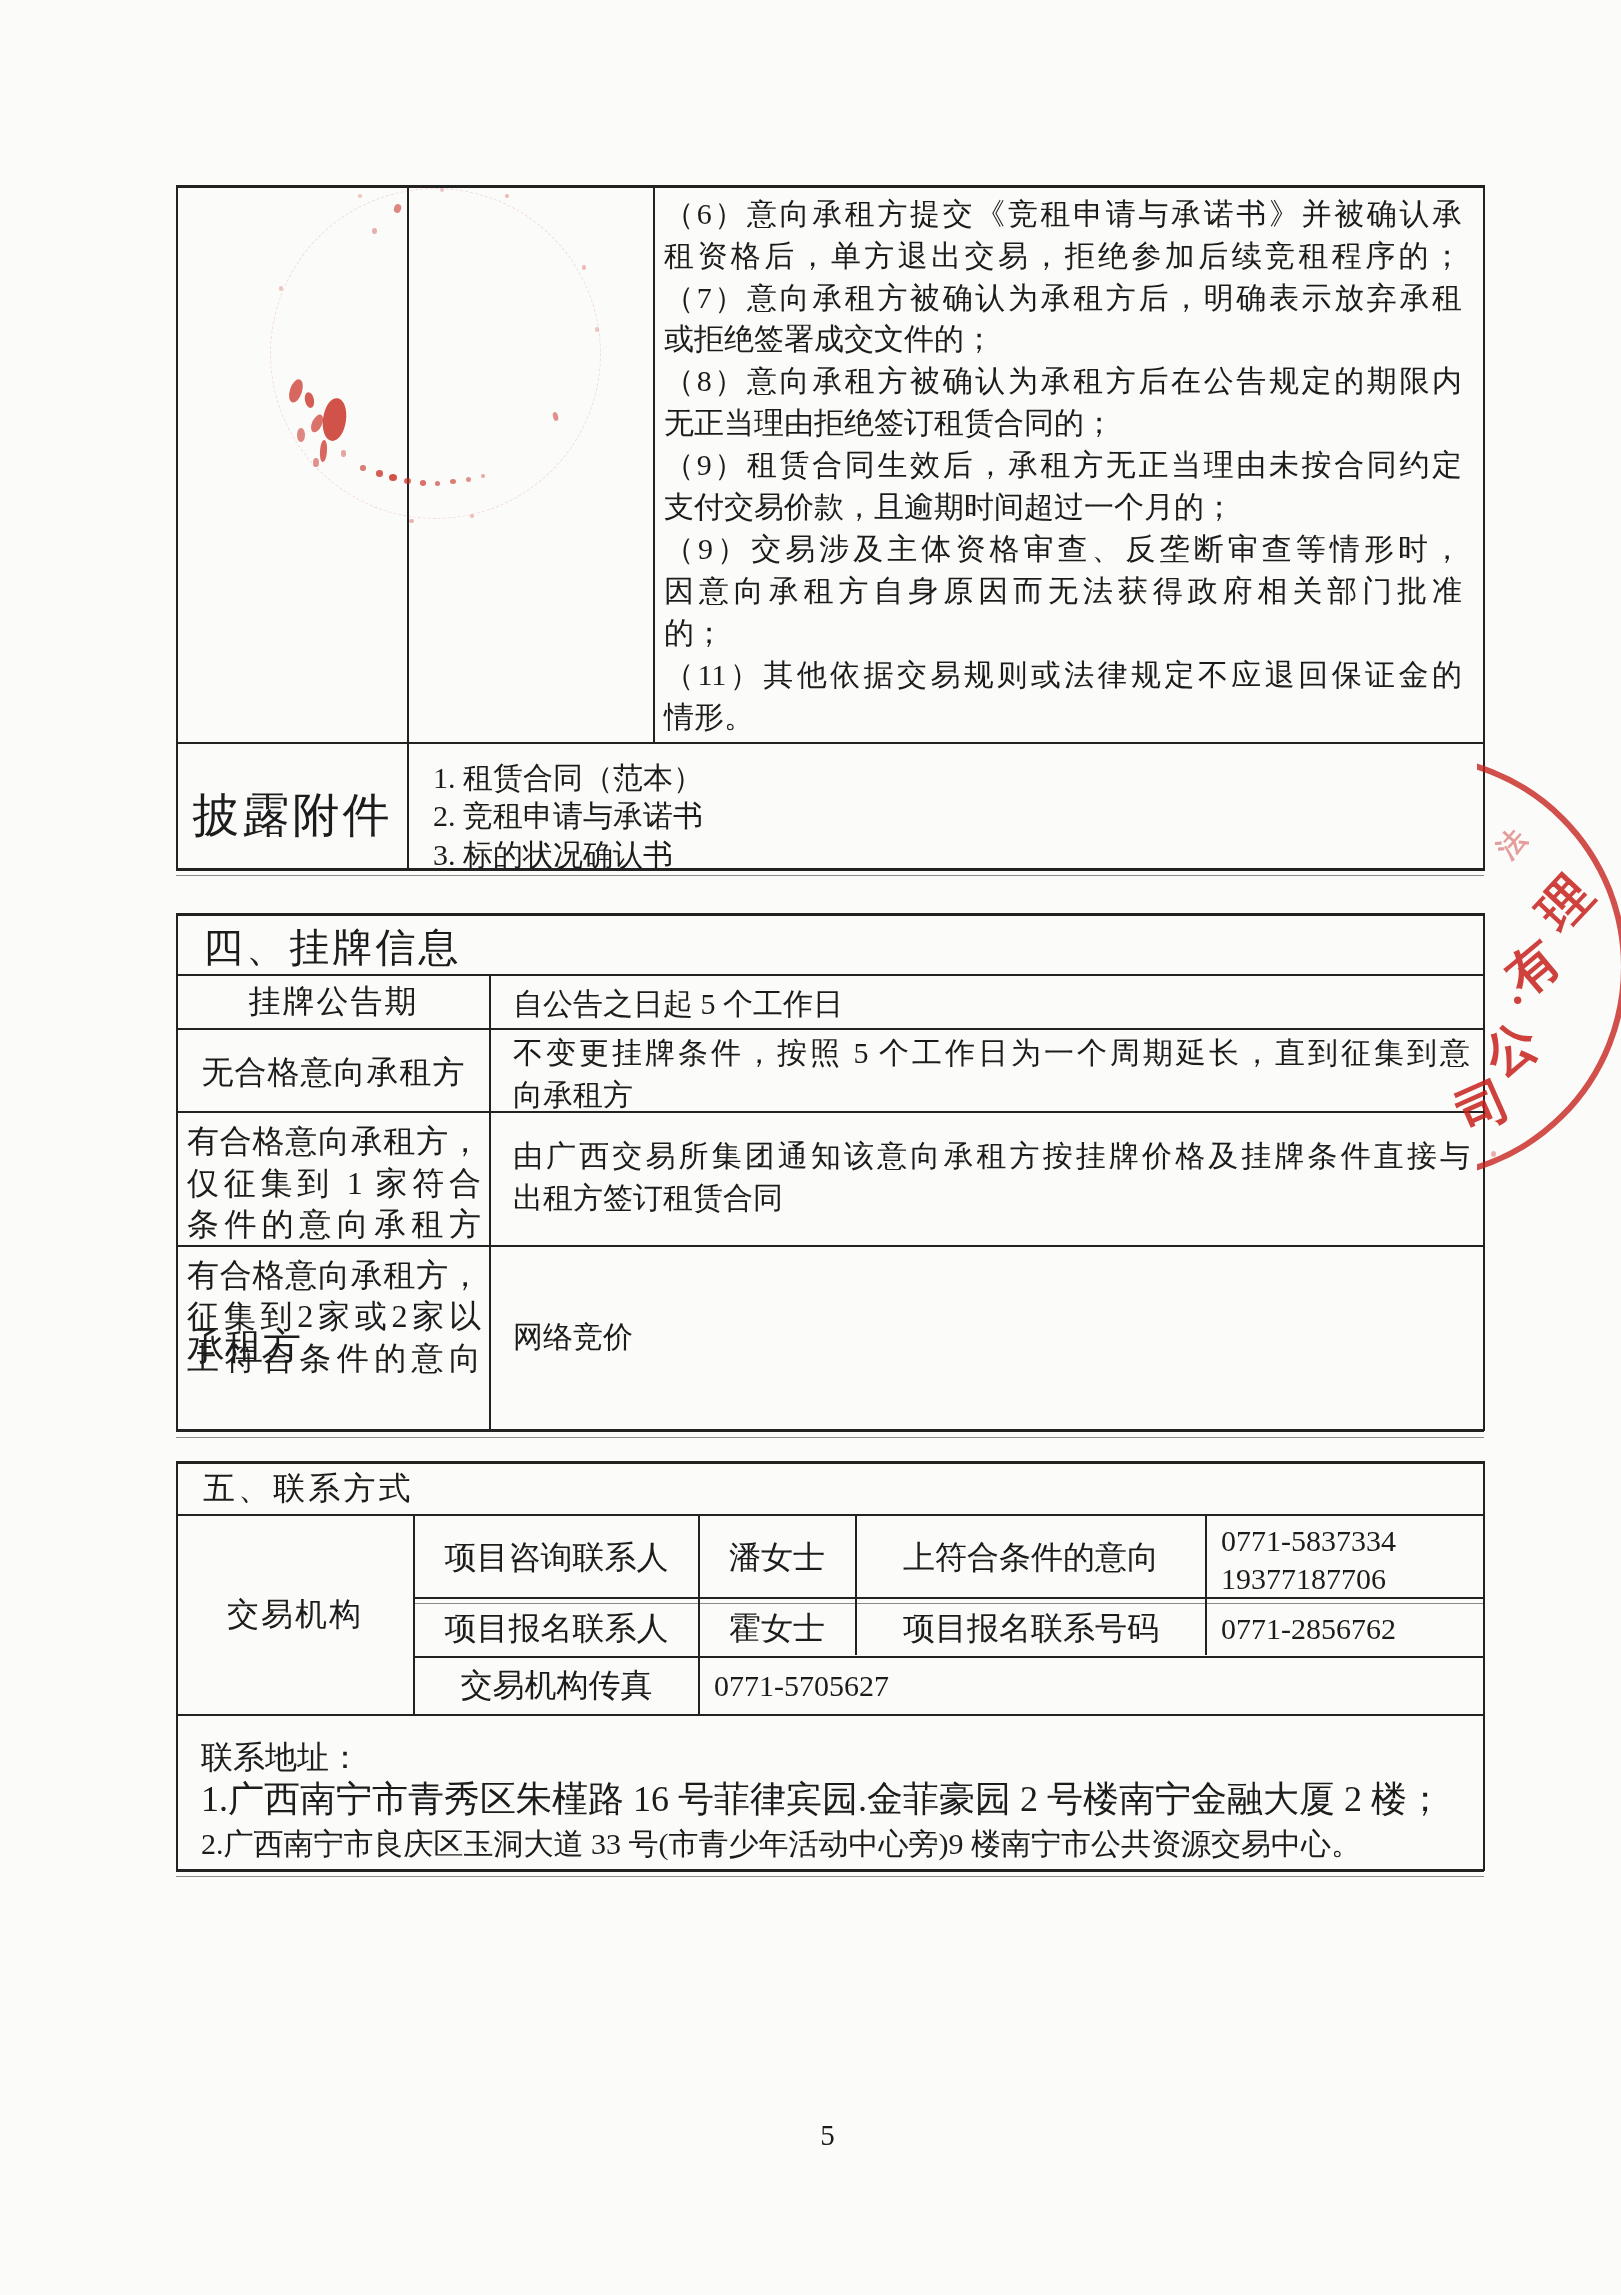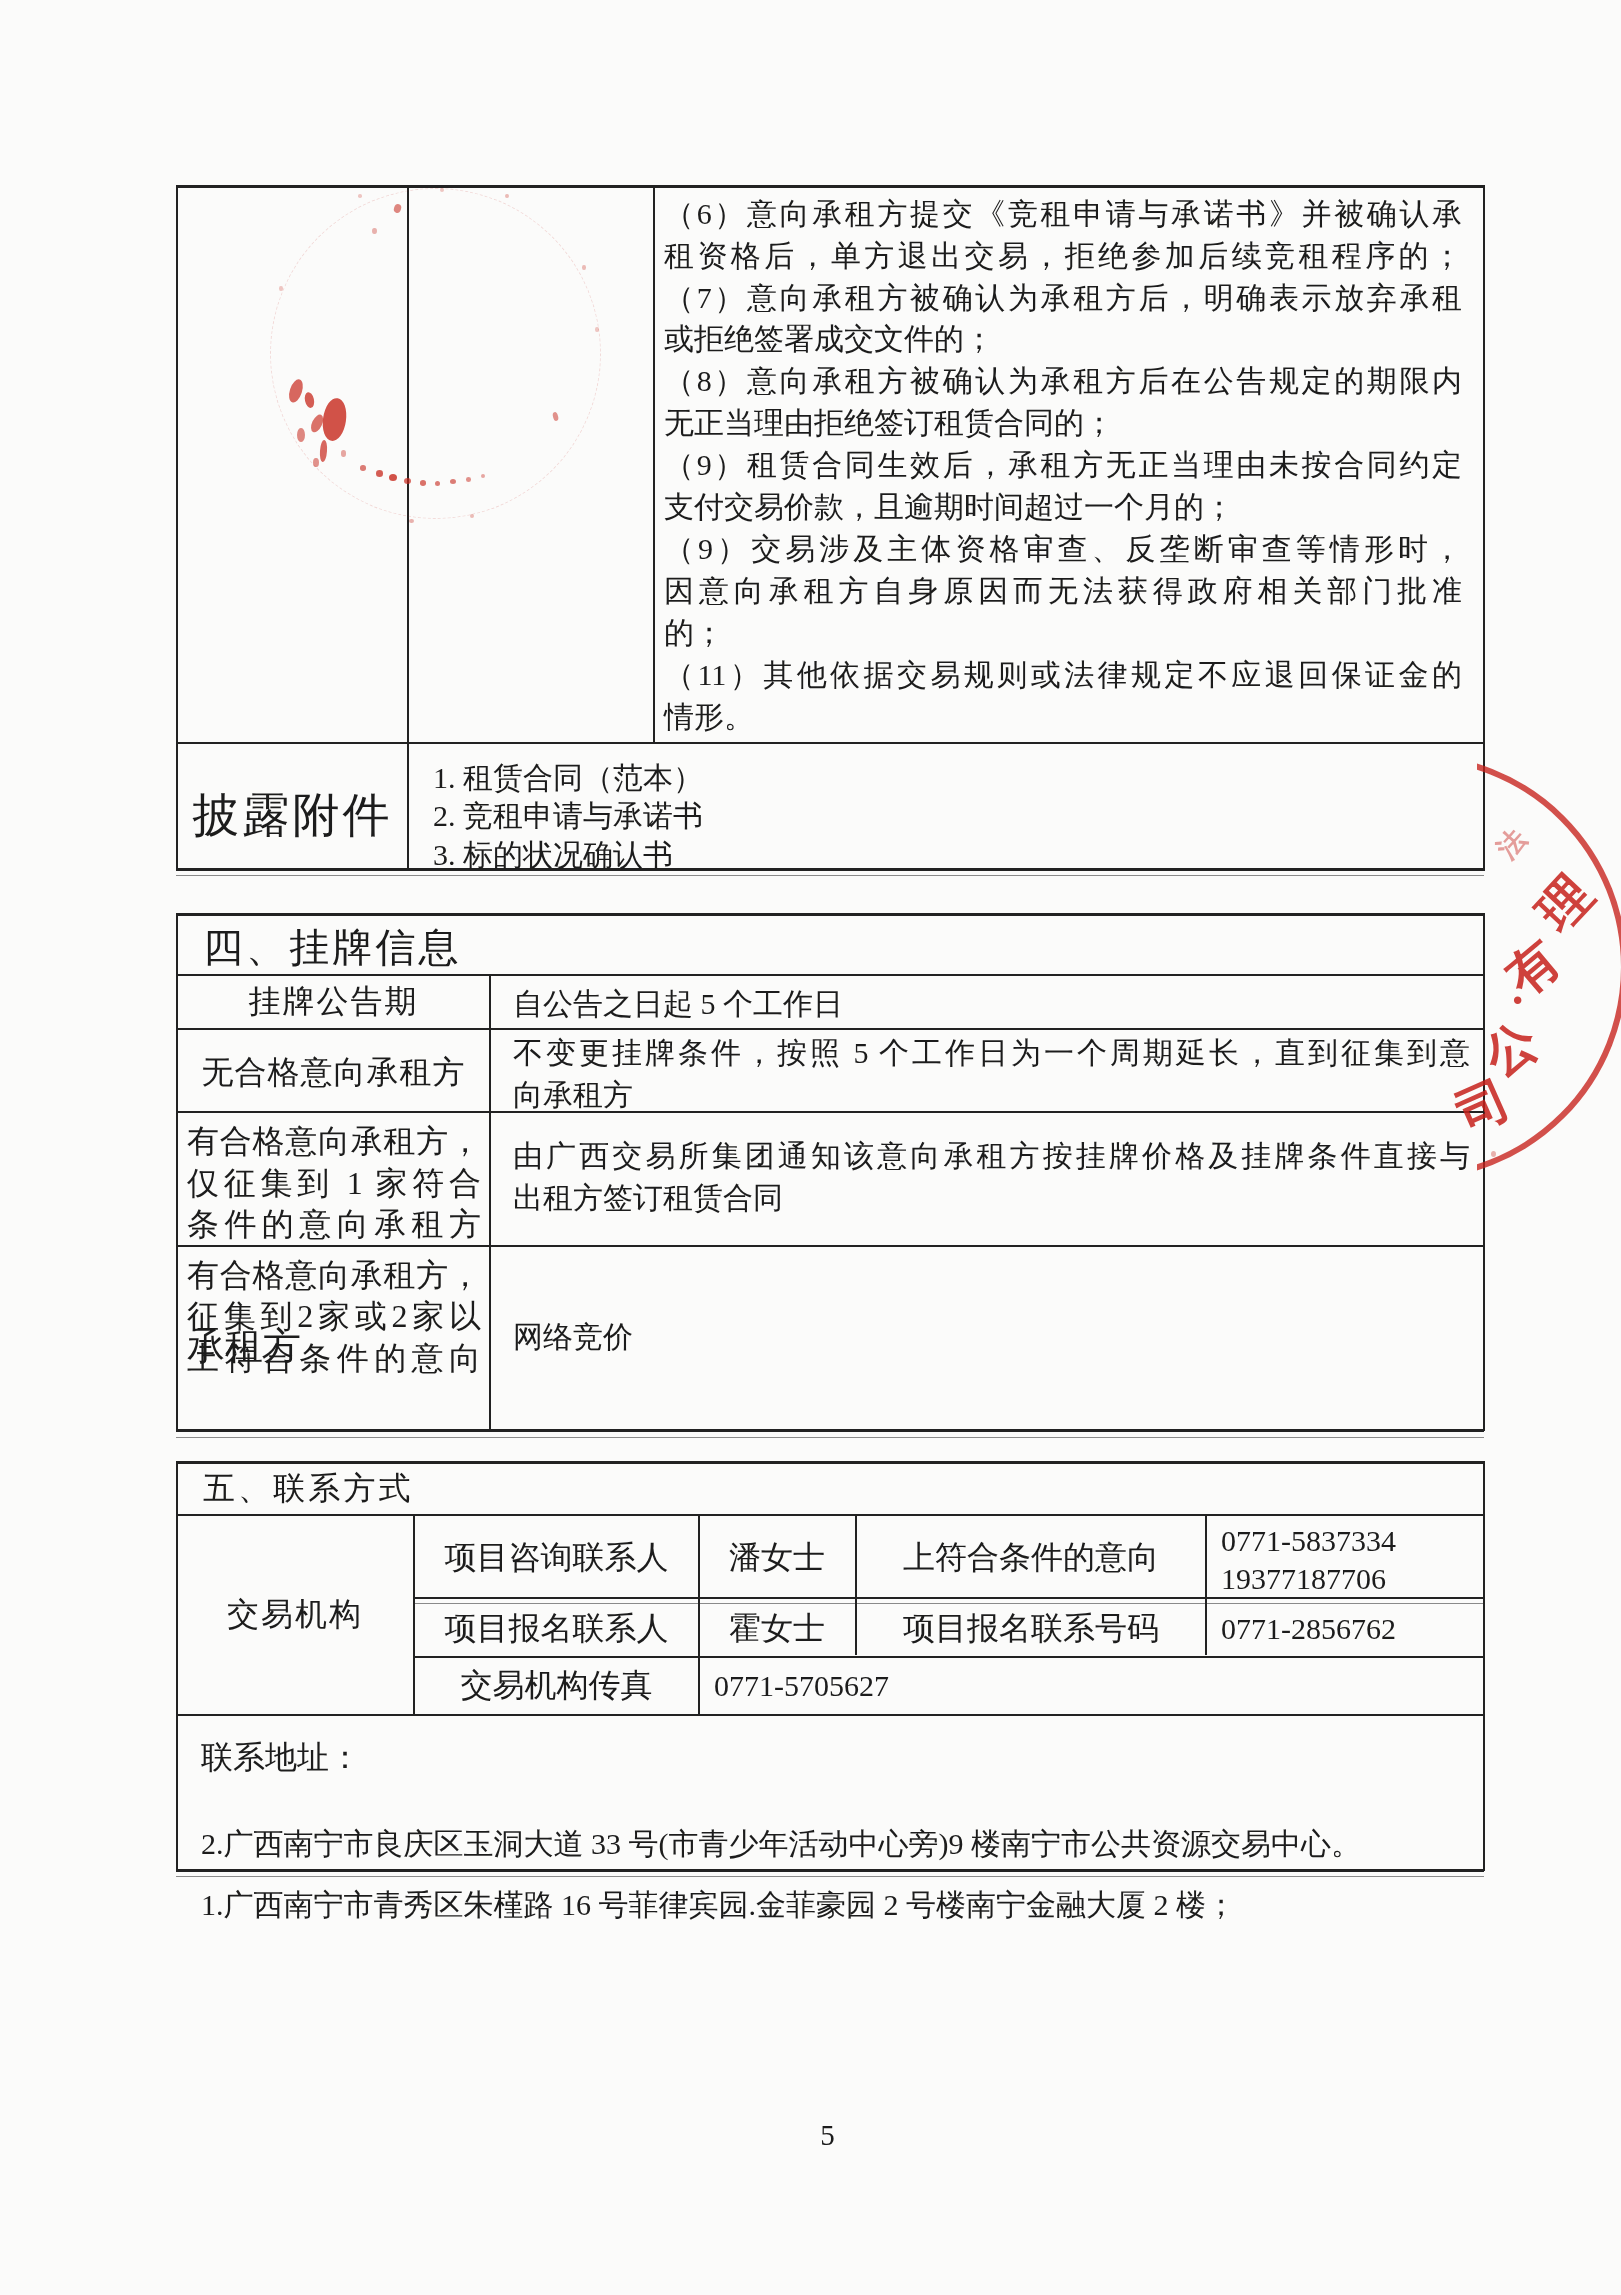--- a/index.html
+++ b/index.html
@@ -116,21 +116,21 @@
 
     <div class="cell" style="left:419px;top:1611px;width:275px;height:36px">项目报名联系人</div>
     <div class="cell" style="left:703px;top:1611px;width:148px;height:36px">霍女士</div>
     <div class="cell" style="left:861px;top:1611px;width:340px;height:36px">项目报名联系号码</div>
     <div class="val num" style="left:1221px;top:1610px">0771-2856762</div>
 
     <div class="cell" style="left:419px;top:1668px;width:275px;height:36px">交易机构传真</div>
     <div class="val num" style="left:714px;top:1667px">0771-5705627</div>
 
     <div class="txt" style="left:201px;top:1739px;height:36px;line-height:36px;font-size:32px">联系地址：</div>
-    <div class="txt" style="left:201px;top:1888px;height:34px;line-height:34px;font-size:30px">1.广西南宁市青秀区朱槿路 16 号菲律宾园.金菲豪园 2 号楼南宁金融大厦 2 楼；</div>
+    <div class="txt" style="left:201px;top:1782px;height:34px;line-height:34px;font-size:36px">1.广西南宁市青秀区朱槿路 16 号菲律宾园.金菲豪园 2 号楼南宁金融大厦 2 楼；</div>
     <div class="txt" style="left:201px;top:1827px;height:34px;line-height:34px;font-size:30px">2.广西南宁市良庆区玉洞大道 33 号(市青少年活动中心旁)9 楼南宁市公共资源交易中心。</div>
   </div>
 
   <div id="seal-left">
     <div id="seal-left-ring"></div>
   <div class="spk" style="left: 394px; top: 204px; width: 7.2px; height: 9.2px; opacity: 0.55; transform: rotate(20deg); background: rgb(199, 40, 28);"></div>
       <div class="spk" style="left: 372px; top: 228px; width: 4.6px; height: 6.1px; opacity: 0.35; transform: rotate(0deg); background: rgb(199, 40, 28);"></div>
       <div class="spk" style="left: 290px; top: 379px; width: 12.3px; height: 23.5px; opacity: 0.7; transform: rotate(18deg); background: rgb(199, 40, 28);"></div>
       <div class="spk" style="left: 305px; top: 392px; width: 9.2px; height: 16.4px; opacity: 0.75; transform: rotate(-12deg); background: rgb(199, 40, 28);"></div>
       <div class="spk" style="left: 323px; top: 398px; width: 22.5px; height: 43px; opacity: 0.8; transform: rotate(8deg); background: rgb(199, 40, 28);"></div>

